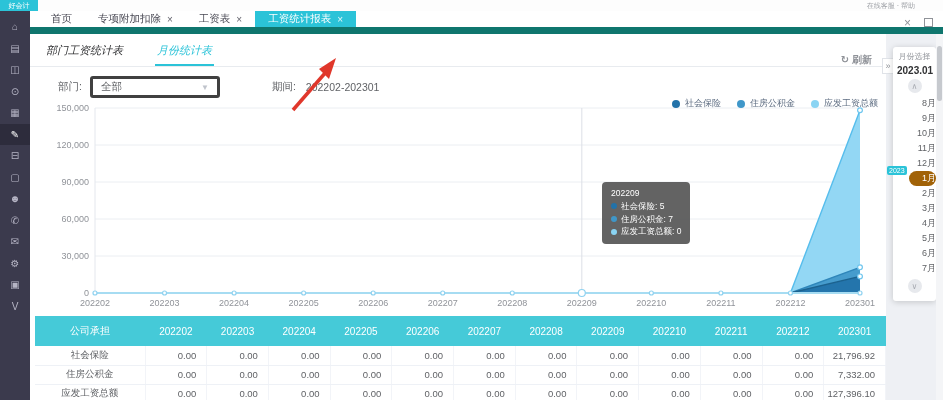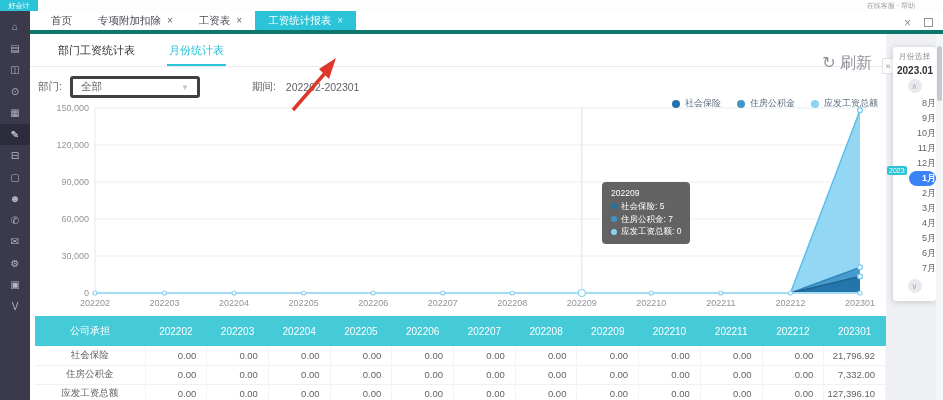--- a/index.html
+++ b/index.html
@@ -10,36 +10,36 @@
   }
   
   .logo{position:absolute;left:0;top:0;width:38px;height:11px;background:#2bc3d8;color:#fff;font-size:7px;line-height:11px;text-align:center;z-index:3;}
   .topbar{position:absolute;left:38px;top:0;width:905px;height:11px;background:#fdfdfd;}
   .topbar-right{position:absolute;right:28px;top:1px;font-size:7px;color:#a0a3a8;}
   
   .sidebar{position:absolute;left:0;top:11px;width:30px;height:389px;background:#3b3a4d;display:flex;flex-direction:column;align-items:stretch;padding-top:5px;z-index:2;}
   .side-icon{width:30px;height:21.5px;color:#b6b5c5;font-size:10px;display:flex;align-items:center;justify-content:center;cursor:pointer;}
   .side-icon.active{background:#2d2c3c;color:#ffffff;}
   
-  .tabbar{position:absolute;left:30px;top:11px;width:913px;height:23px;background:#fff;border-bottom:4px solid #0f766e;display:flex;align-items:stretch;padding-left:8px;z-index:1;}
+  .tabbar{position:absolute;left:30px;top:11px;width:913px;height:23px;background:#fff;border-bottom:7px solid #0f766e;display:flex;align-items:stretch;padding-left:8px;z-index:1;}
   .tab{display:flex;align-items:center;padding:0 13px;font-size:10.5px;color:#4a4a55;gap:6px;cursor:pointer;white-space:nowrap;}
   .tab.active{background:#2bc3d8;color:#fff;}
   .tab-close{font-size:10px;opacity:.85;}
   .win-controls{position:absolute;right:10px;top:11px;height:23px;display:flex;align-items:center;gap:13px;color:#909399;z-index:2;}
   .win-x{font-size:12px;line-height:1;cursor:pointer;}
   .win-fs{width:9px;height:9px;border:1.3px solid #909399;cursor:pointer;}
   
   .content-bg{position:absolute;left:30px;top:34px;width:913px;height:366px;background:#eef0f4;}
   .card{position:absolute;left:30px;top:34px;width:856px;height:366px;background:#fff;}
-  .subtabs{height:33px;border-bottom:1px solid #e8ebef;display:flex;align-items:stretch;gap:34px;padding-left:28px;}
+  .subtabs{height:33px;border-bottom:1px solid #e8ebef;display:flex;align-items:stretch;gap:34px;padding-left:16px;font-style:italic;}
   .subtab{font-size:11px;color:#303133;display:flex;align-items:center;position:relative;cursor:pointer;}
   .subtab.active{color:#2bc3d8;}
   .subtab.active::after{content:"";position:absolute;left:-2px;right:-2px;bottom:0;height:2px;background:#2bc3d8;}
-  .refresh-btn{position:absolute;right:14px;top:19px;font-size:16px;color:#909399;cursor:pointer;}
-  .filters{height:24px;display:flex;align-items:center;padding-left:8px;font-size:10.5px;color:#606266;margin-top:8px;}
+  .refresh-btn{position:absolute;right:14px;top:19px;font-size:10px;color:#909399;cursor:pointer;font-weight:bold;}
+  .filters{height:24px;display:flex;align-items:center;padding-left:28px;font-size:10.5px;color:#606266;margin-top:8px;}
   .select{width:130px;height:22px;border:3px solid #404040;border-radius:3px;margin-left:8px;display:flex;align-items:center;justify-content:space-between;padding:0 8px;color:#606266;background:#fff;cursor:pointer;}
   .select .chev{color:#c0c4cc;font-size:8px;}
   .period-label{margin-left:52px;}
   .period-value{margin-left:10px;}
   
   .chart-wrap{position:absolute;left:0;top:62px;width:856px;height:216px;}
   .legend{position:absolute;right:8px;top:1px;display:flex;gap:16px;align-items:center;}
   .legend-item{display:flex;align-items:center;gap:5px;font-size:9px;color:#5e6d82;cursor:pointer;}
   .legend-dot{width:8px;height:8px;border-radius:50%;}
   .tooltip{position:absolute;left:572px;top:86px;background:rgba(82,82,82,.9);border-radius:4px;padding:5px 9px 6px;color:#fff;font-size:8.5px;line-height:1.5;z-index:3;}
@@ -54,21 +54,21 @@
   td.label{text-align:center;padding-right:0;}
   tr.total td{background:#e9fafc;}
   .row-icon{display:inline-block;width:9px;height:9px;background:#8b7cf0;border-radius:2px;margin-right:4px;vertical-align:-1px;}
   
   .month-panel{position:absolute;left:893px;top:47px;width:43px;background:#fff;box-shadow:0 1px 6px rgba(0,0,0,.18);border-radius:3px;padding:4px 0 5px;z-index:5;}
   .mp-title{font-size:8px;color:#909399;text-align:center;}
   .mp-current{font-size:10px;font-weight:bold;color:#303133;text-align:center;margin:3px 4px 2px;}
   .mp-chev{width:14px;height:14px;border-radius:50%;background:#e7e9ed;color:#a8abb2;font-size:8px;display:flex;align-items:center;justify-content:center;margin:3px auto;cursor:pointer;}
   .mp-month{font-size:9px;color:#606266;text-align:right;height:15px;line-height:15px;position:relative;cursor:pointer;}
   .mp-month .pill{display:inline-block;width:27px;border-radius:8px;}
-  .mp-month.selected .pill{background:#3b82f6;color:#fff;font-weight:bold;}
+  .mp-month.selected .pill{background:#a16207;color:#fff;}
   .year-badge{position:absolute;left:-6px;top:-5px;background:#2bc3d8;color:#fff;font-size:7px;padding:0 2px;border-radius:2px;line-height:9px;z-index:2;}
   .collapse-tab{position:absolute;left:882px;top:58px;width:12px;height:16px;background:#fff;border:1px solid #e0e3e8;color:#909399;font-size:9px;line-height:14px;text-align:center;z-index:4;cursor:pointer;}
   
   .scrollbar{position:absolute;right:0;top:34px;width:7px;height:366px;background:#f4f5f7;z-index:6;}
   .scroll-thumb{position:absolute;left:1px;top:12px;width:5px;height:55px;background:#c6c9ce;border-radius:3px;cursor:pointer;}
   .red-arrow{position:absolute;left:285px;top:50px;z-index:7;pointer-events:none;}
 </style>
 </head>
 <body>
 

